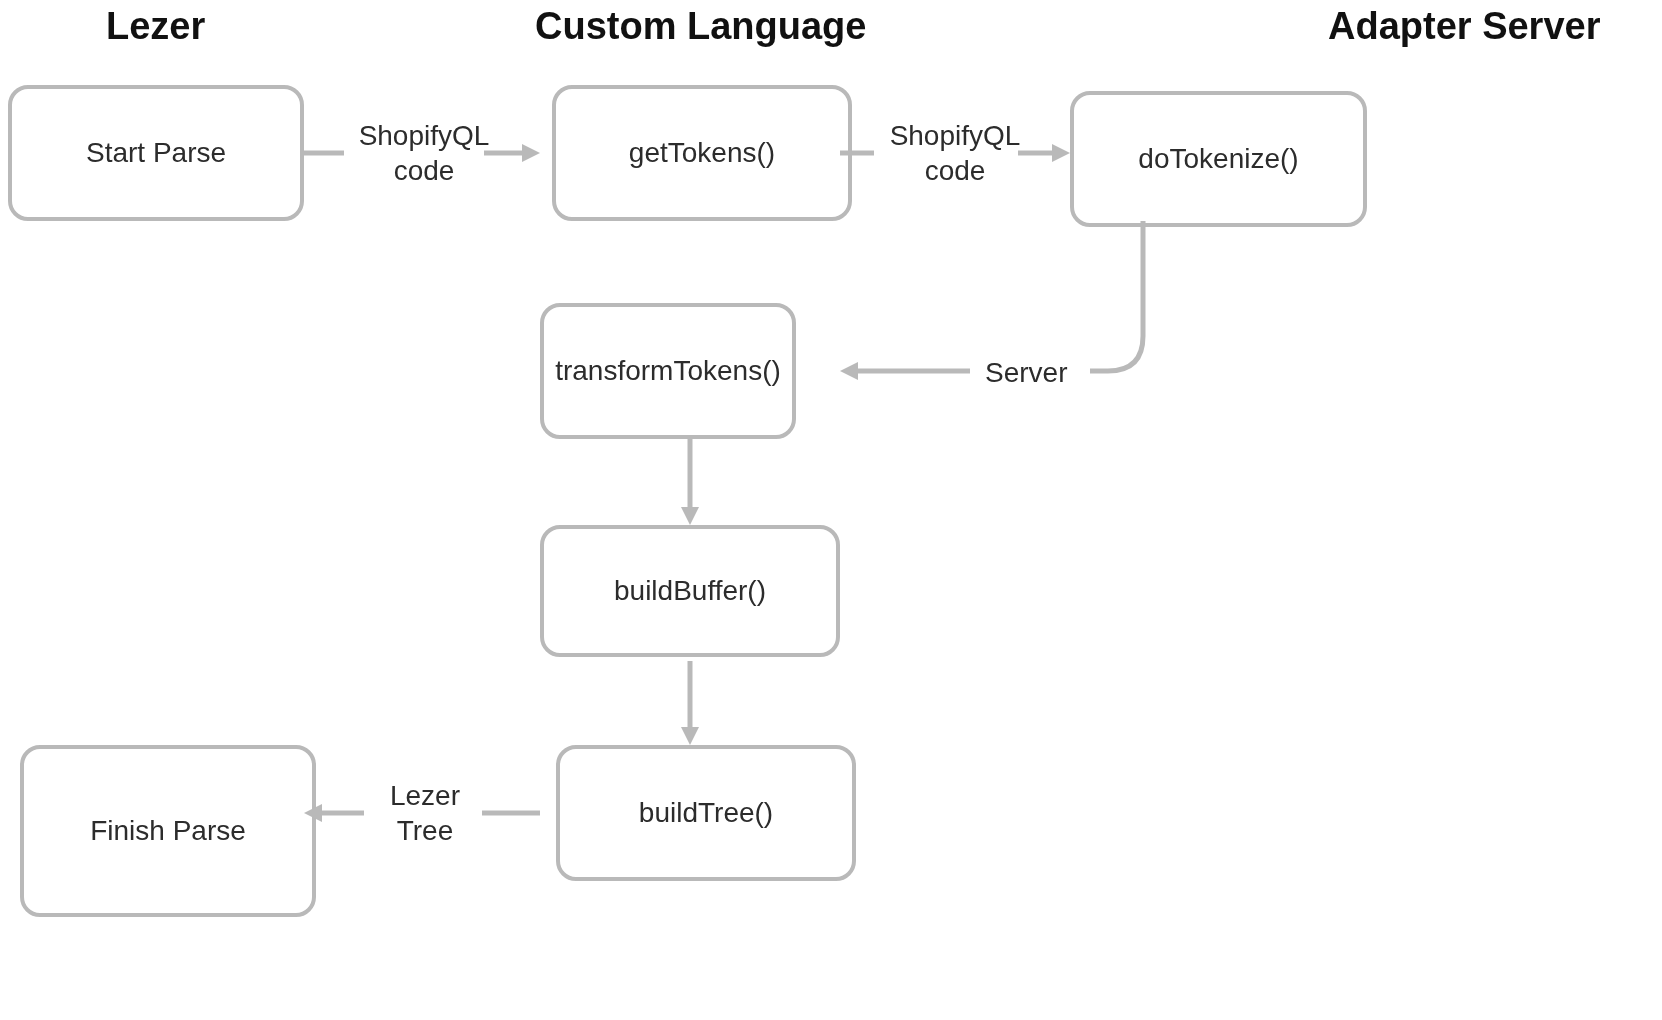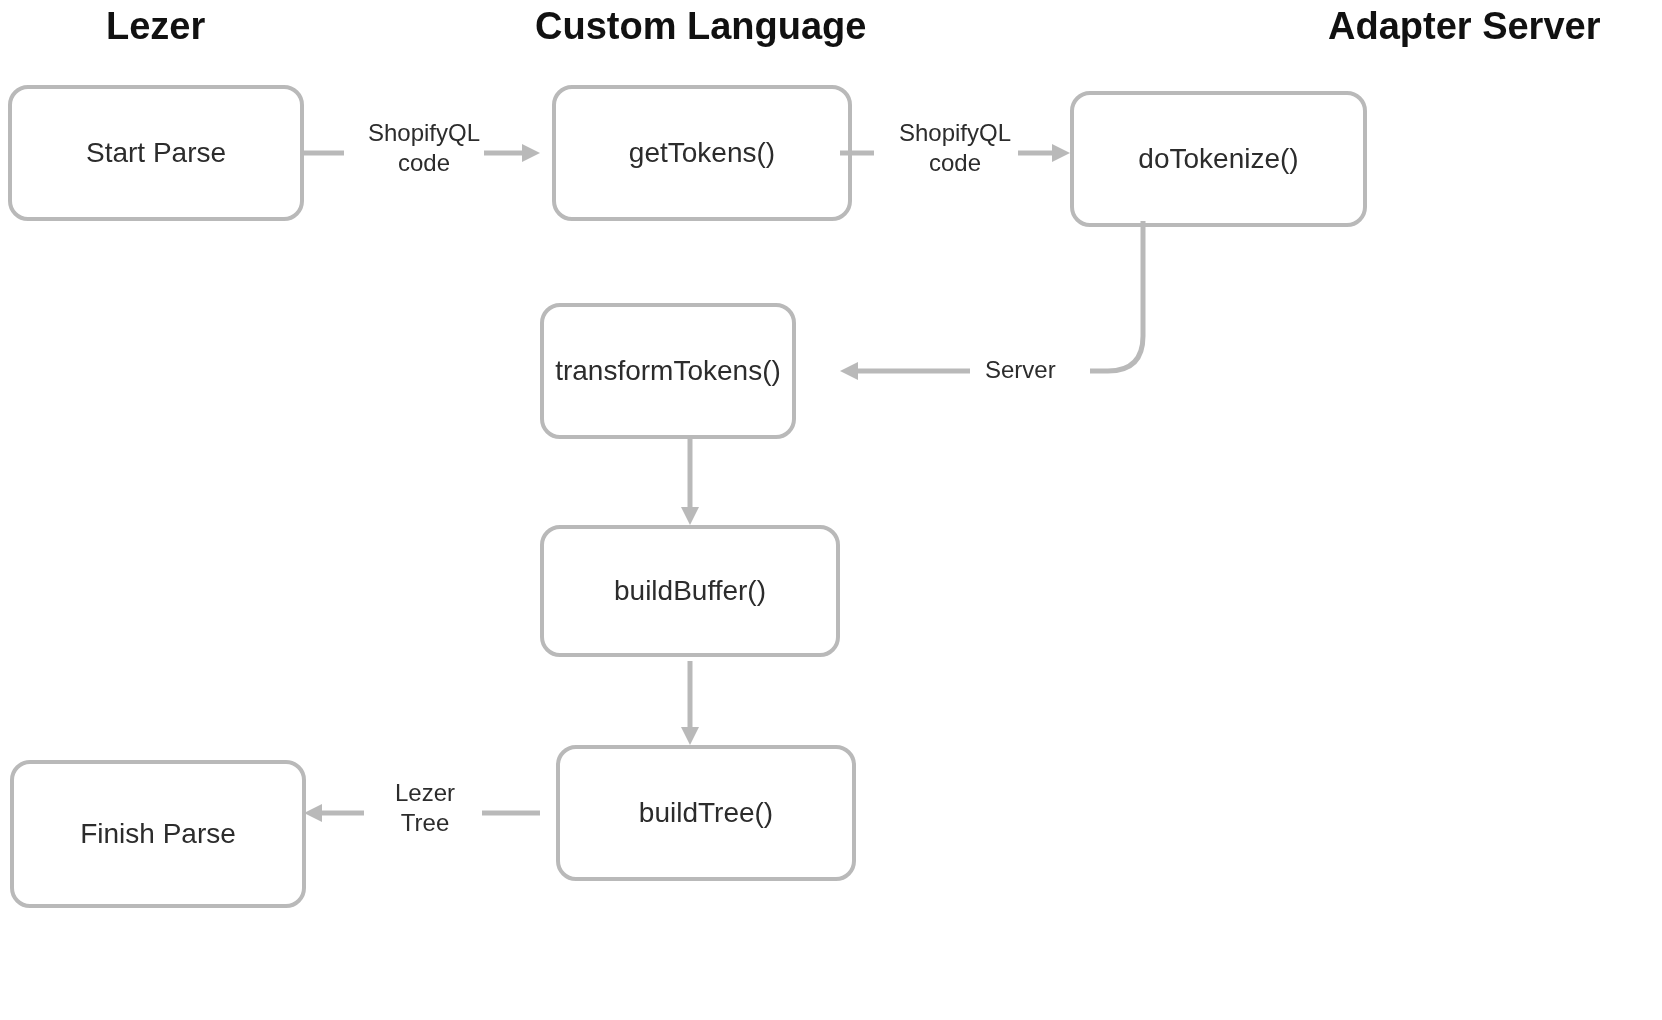--- a/index.html
+++ b/index.html
@@ -26,21 +26,21 @@
       border-radius: 20px;
       display: flex;
       align-items: center;
       justify-content: center;
       font-size: 28px;
       color: #2c2c2c;
       background: #ffffff;
     }
     .edge-label {
       position: absolute;
-      font-size: 24px;
+      font-size: 28px;
       color: #2c2c2c;
       text-align: center;
       line-height: 1.25;
     }
     svg.connector {
       position: absolute;
       overflow: visible;
     }
     .arrow-line {
       stroke: #b9b9b9;
@@ -57,21 +57,21 @@
 <div class="col-header" style="left:106px; top:5px;">Lezer</div>
 <div class="col-header" style="left:535px; top:5px;">Custom Language</div>
 <div class="col-header" style="left:1328px; top:5px;">Adapter Server</div>
 
 <div class="node" style="left:8px; top:85px; width:296px; height:136px;">Start Parse</div>
 <div class="node" style="left:540px; top:85px; width:300px; height:136px;margin-left:12px;">getTokens()</div>
 <div class="node" style="left:1070px; top:91px; width:297px; height:136px;">doTokenize()</div>
 <div class="node" style="left:540px; top:303px; width:256px; height:136px;">transformTokens()</div>
 <div class="node" style="left:540px; top:525px; width:300px; height:132px;">buildBuffer()</div>
 <div class="node" style="left:540px; top:745px; width:300px; height:136px;margin-left:16px;">buildTree()</div>
-<div class="node" style="left:10px; top:745px; width:296px; height:148px;margin-top:15px;">Finish Parse</div>
+<div class="node" style="left:20px; top:745px; width:296px; height:172px;">Finish Parse</div>
 
 <div class="edge-label" style="left:354px; top:118px; width:140px; white-space:pre-line;">ShopifyQL
 code</div>
 <div class="edge-label" style="left:885px; top:118px; width:140px; white-space:pre-line;">ShopifyQL
 code</div>
 <div class="edge-label" style="left:985px; top:355px;">Server</div>
 <div class="edge-label" style="left:380px; top:778px; width:90px; white-space:pre-line;">Lezer
 Tree</div>
 
 <svg class="connector" style="left:304px; top:138px; width:236px; height:36px;">

